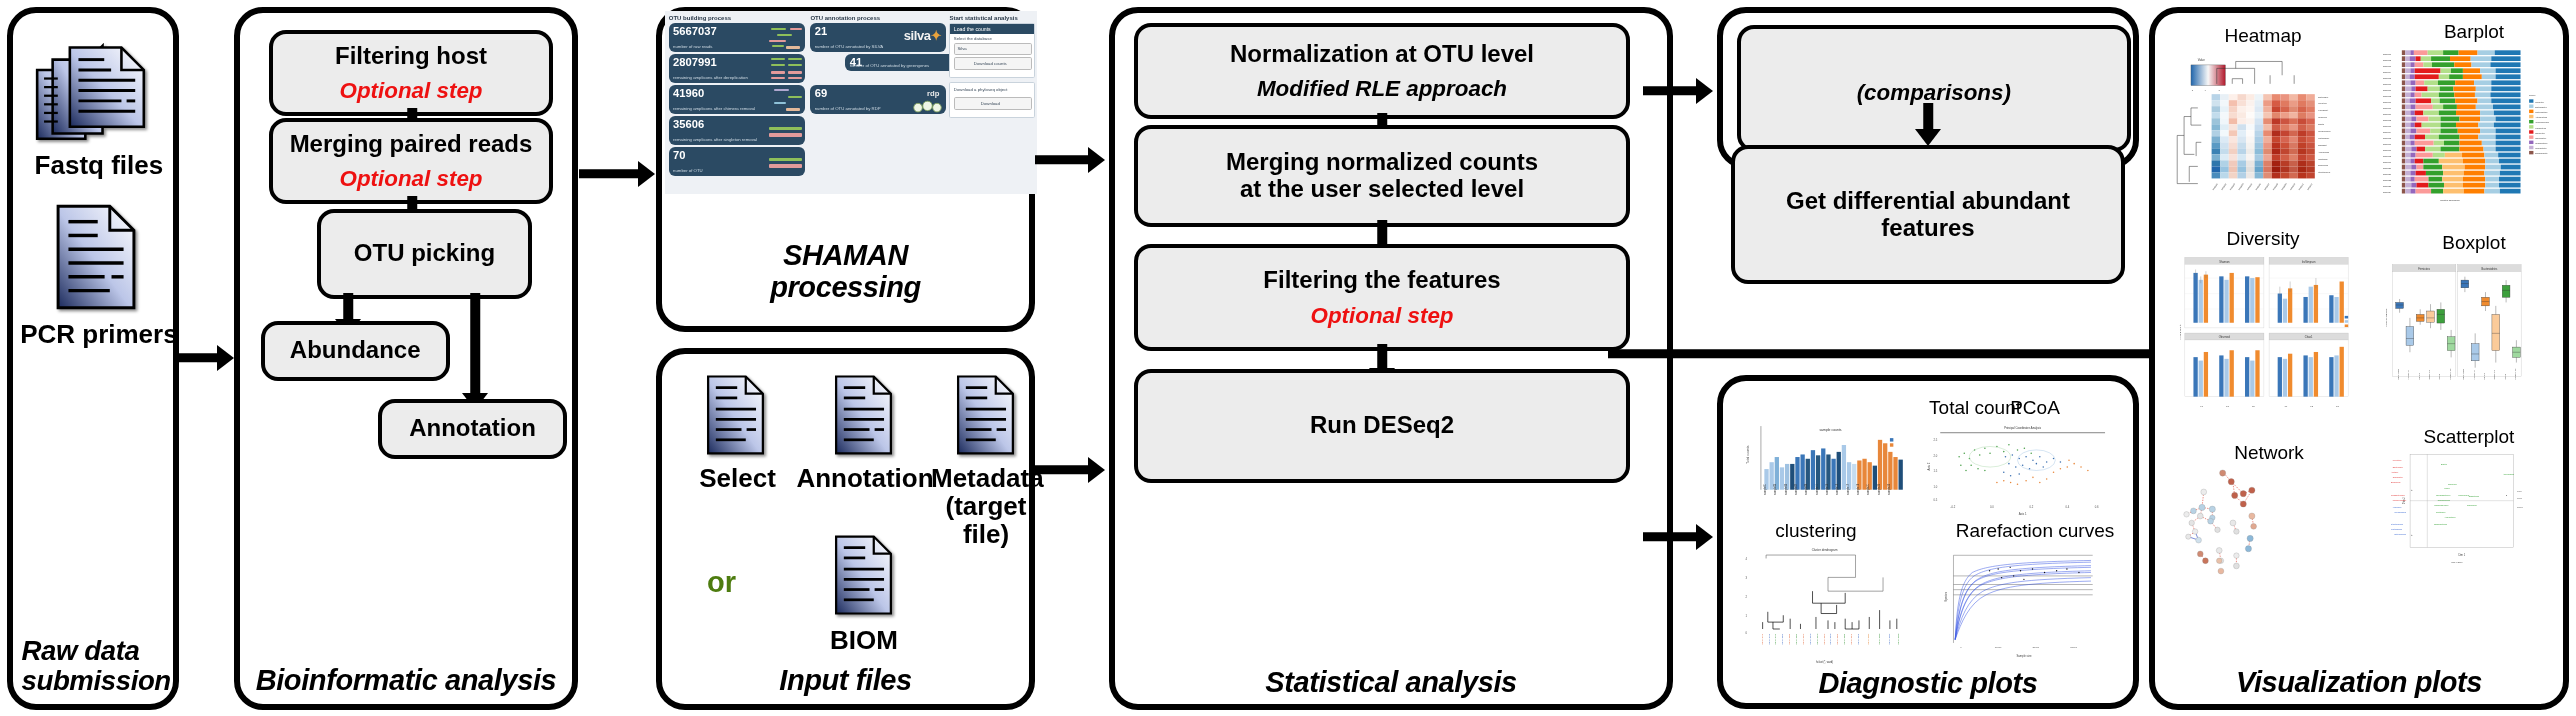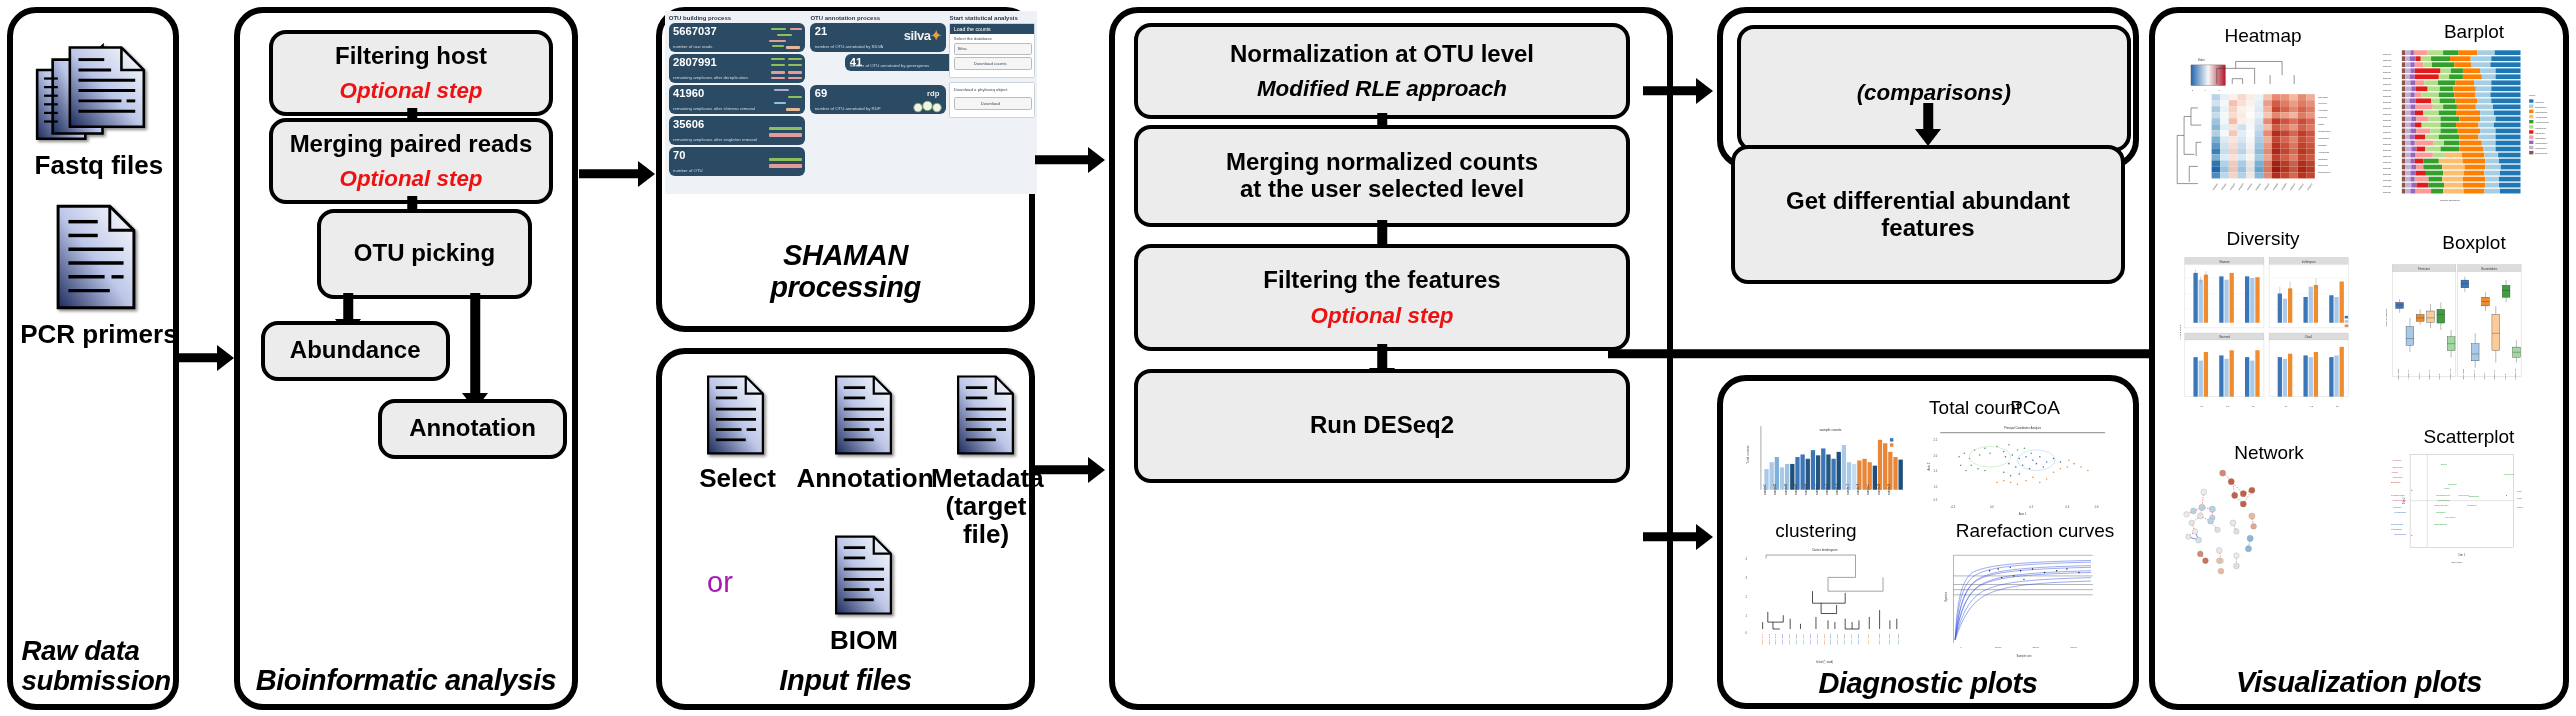--- a/index.html
+++ b/index.html
@@ -27,21 +27,21 @@
   .varrow .head{position:absolute;left:50%;transform:translateX(-50%);width:0;height:0;
       border-left:13px solid transparent;border-right:13px solid transparent;border-top:17px solid #000;}
   .harrow{position:absolute;}
   .harrow .shaft{position:absolute;top:50%;transform:translateY(-50%);height:9.5px;background:#000;left:0;}
   .harrow .head{position:absolute;top:50%;transform:translateY(-50%);width:0;height:0;
       border-top:13px solid transparent;border-bottom:13px solid transparent;border-left:17px solid #000;}
 
   
   .docicon{position:absolute;filter:drop-shadow(2.6px 2.6px 1.7px rgba(0,0,0,.45));}
   .fig-label{position:absolute;text-align:center;font-weight:700;font-size:26px;color:#000;line-height:1.08;}
-  .or-label{position:absolute;font-weight:400;font-size:29px;color:#a21caf;}
+  .or-label{position:absolute;font-weight:700;font-size:29px;color:#4d7c0f;}
 
   
   .shaman{position:absolute;background:#eef1f5;overflow:hidden;}
   .sh-col-title{position:absolute;font-size:6px;color:#2b3a4a;font-weight:600;white-space:nowrap;}
   .sh-card{position:absolute;background:#2b4a63;border-radius:6px;overflow:hidden;}
   .sh-num{position:absolute;left:4.3px;top:2.6px;color:#fff;font-weight:700;font-size:11.2px;line-height:1;}
   .sh-cap{position:absolute;left:4.3px;bottom:2.6px;color:#cfdbe4;font-size:4.3px;line-height:1.1;white-space:nowrap;}
   .sh-spark{position:absolute;height:2.6px;border-radius:0.9px;}
   .sh-panel{position:absolute;background:#fff;border:0.9px solid #c9d3dc;border-radius:1.7px;}
   .sh-hdr{position:absolute;background:#2b4a63;color:#fff;font-size:5.2px;padding:1.7px 3.4px;box-sizing:border-box;}
@@ -411,20 +411,23 @@
     </div>
     <div class="varrow" style="left:254px;top:331px;width:26px;height:41px;">
       <div class="shaft" style="height:26px;"></div>
         <div class="head" style="top:24px;"></div>
     </div>
 
     <div class="pbox" style="left:19px;top:356px;width:496px;height:114px;">
       <div class="title">Run DESeq2</div>
     </div>
 
+    <div class="panel-caption" style="bottom:5.2px;">
+      <span>Statistical analysis</span>
+    </div>
   </div>
 
   <div class="harrow" style="left:1643px;top:77px;width:74px;height:27.6px;">
     <div class="shaft" style="width:53px;"></div>
       <div class="head" style="left:53px;"></div>
   </div>
 
   <div class="harrow" style="left:1643px;top:523px;width:74px;height:27.6px;">
     <div class="shaft" style="width:53px;"></div>
       <div class="head" style="left:53px;"></div>

